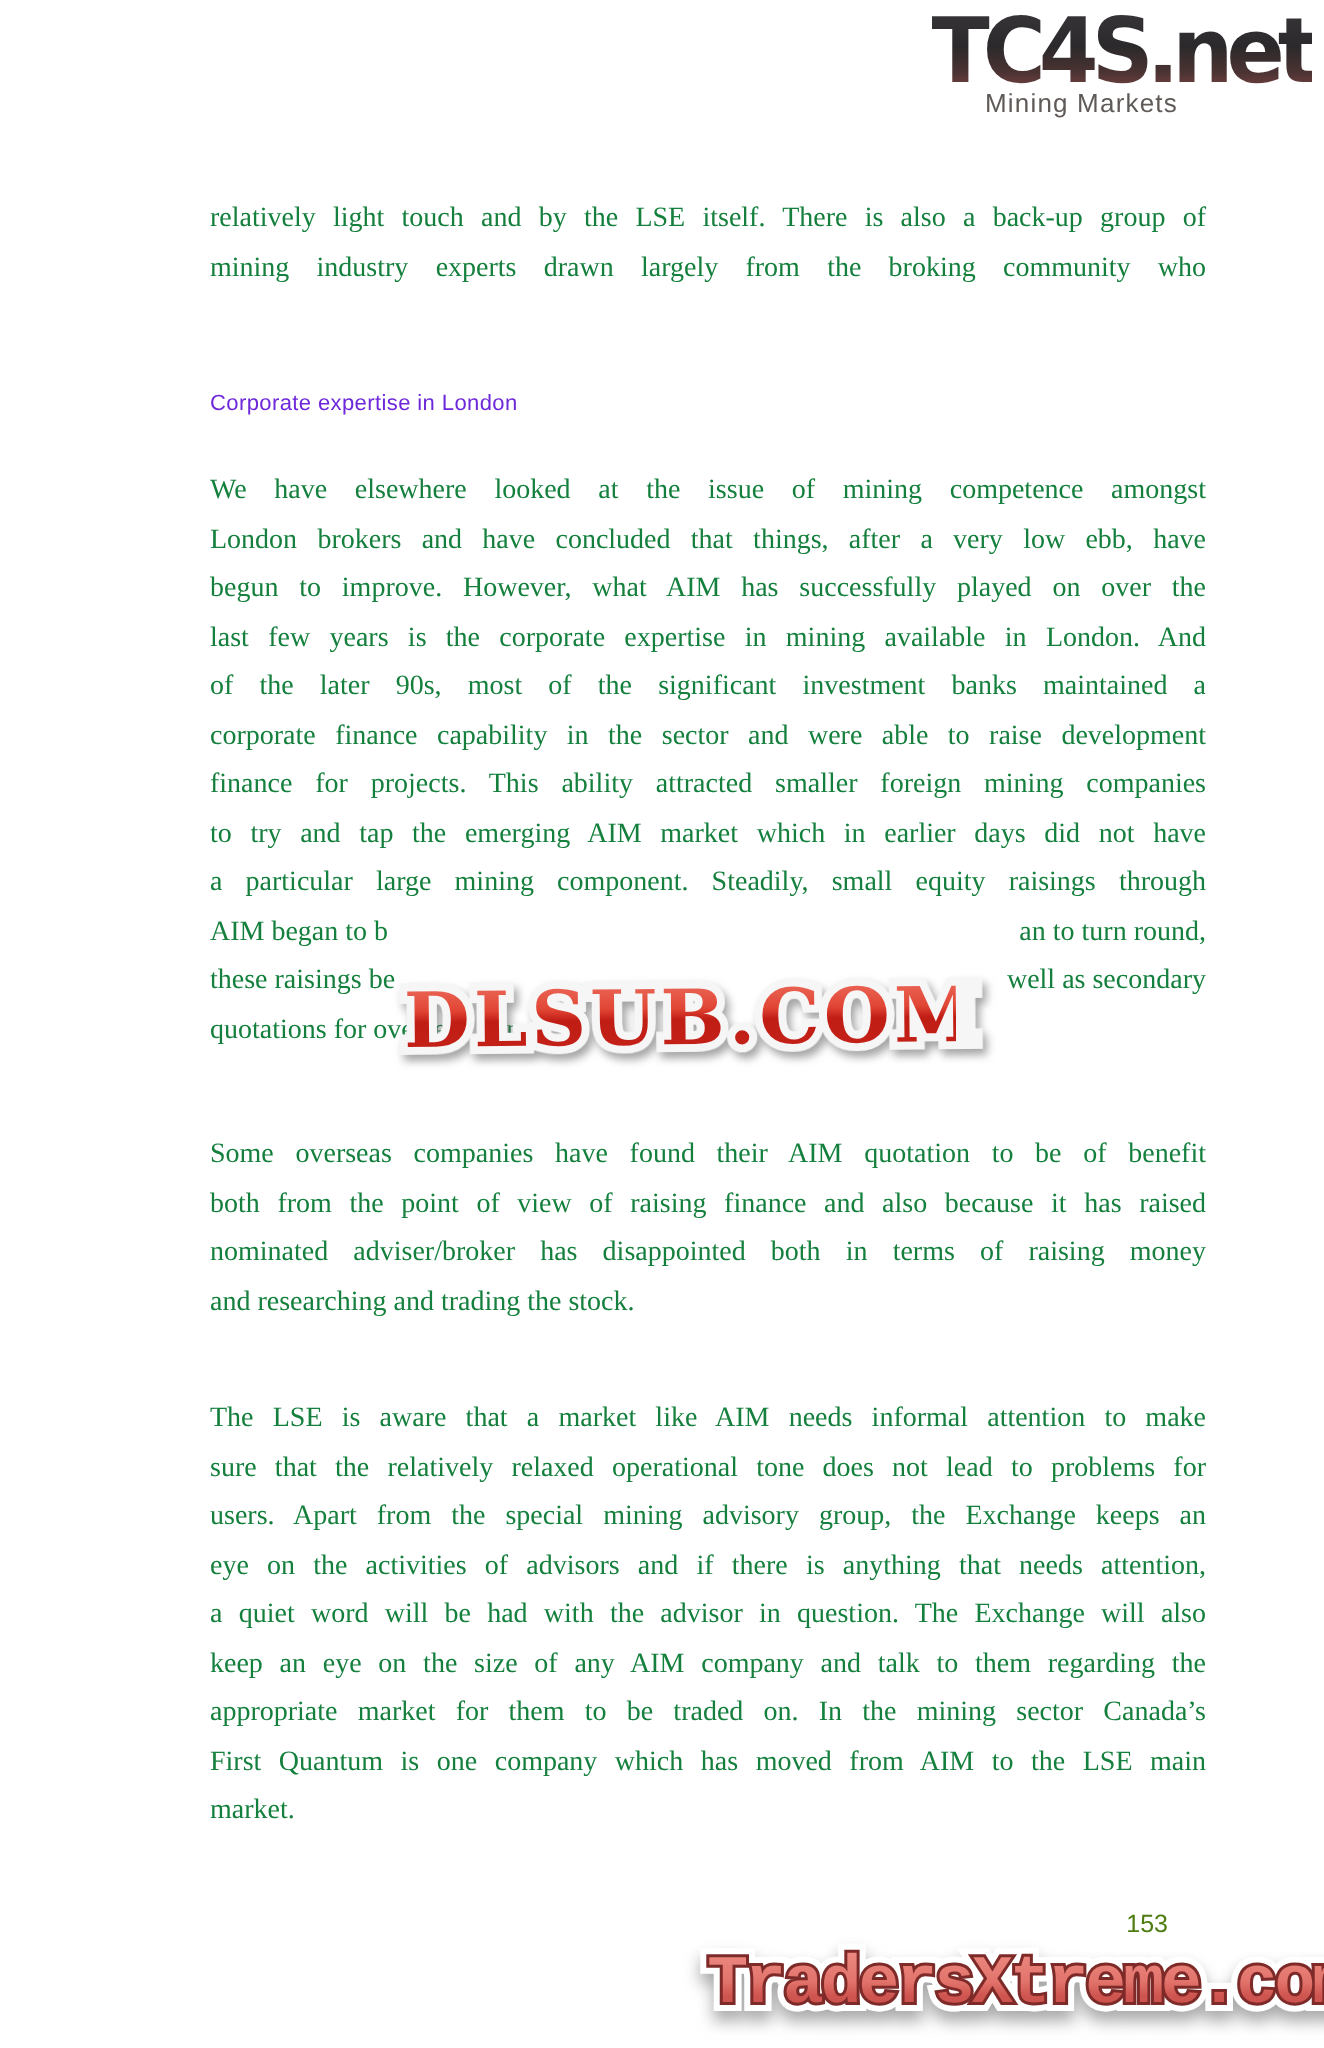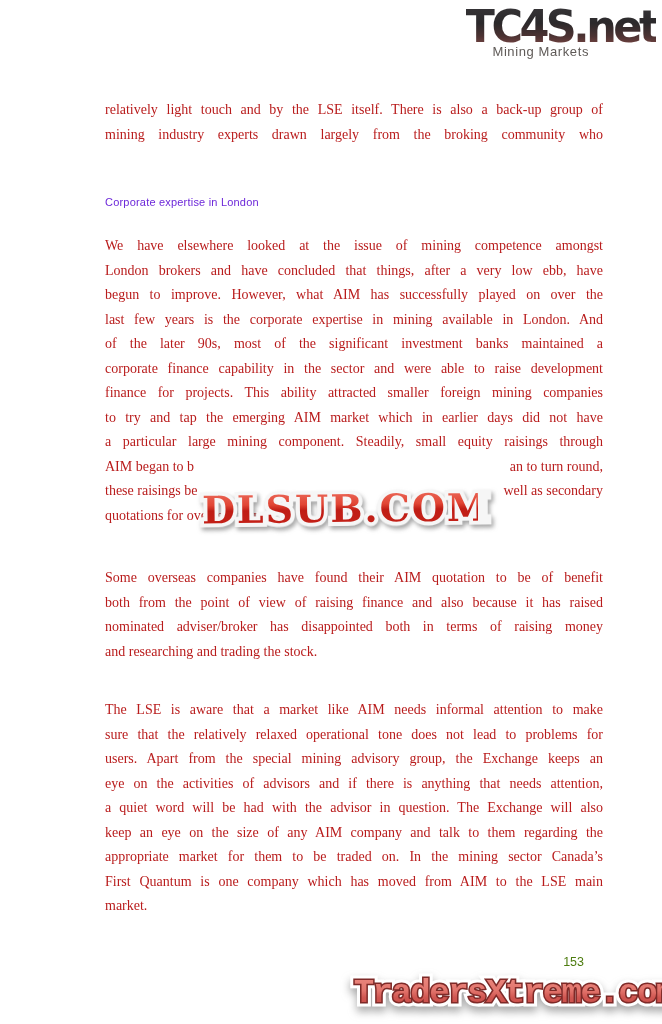--- a/index.html
+++ b/index.html
@@ -21,21 +21,21 @@
   }
   .hdr-sub{
     position:absolute;top:44px;right:73px;
     font-family:"Liberation Sans", sans-serif;font-size:13px;
     color:#5f5a57;letter-spacing:0.6px;white-space:nowrap;
   }
 
   
   .para{
     position:absolute;left:85px;width:498px;
-    font-size:14px;line-height:24.5px;color:#b91c1c;
+    font-size:14px;line-height:24.5px;color:#15803d;
   }
   .line{text-align:justify;text-align-last:justify;}
   .line.last{text-align-last:left;}
   .line.split{display:flex;justify-content:space-between;}
   #para1{top:98px;}
   .sec-heading{
     position:absolute;left:85px;top:196px;width:498px;
     font-family:"Liberation Sans", sans-serif;font-size:11px;
     font-weight:400;color:#6d28d9;letter-spacing:0.2px;
   }

